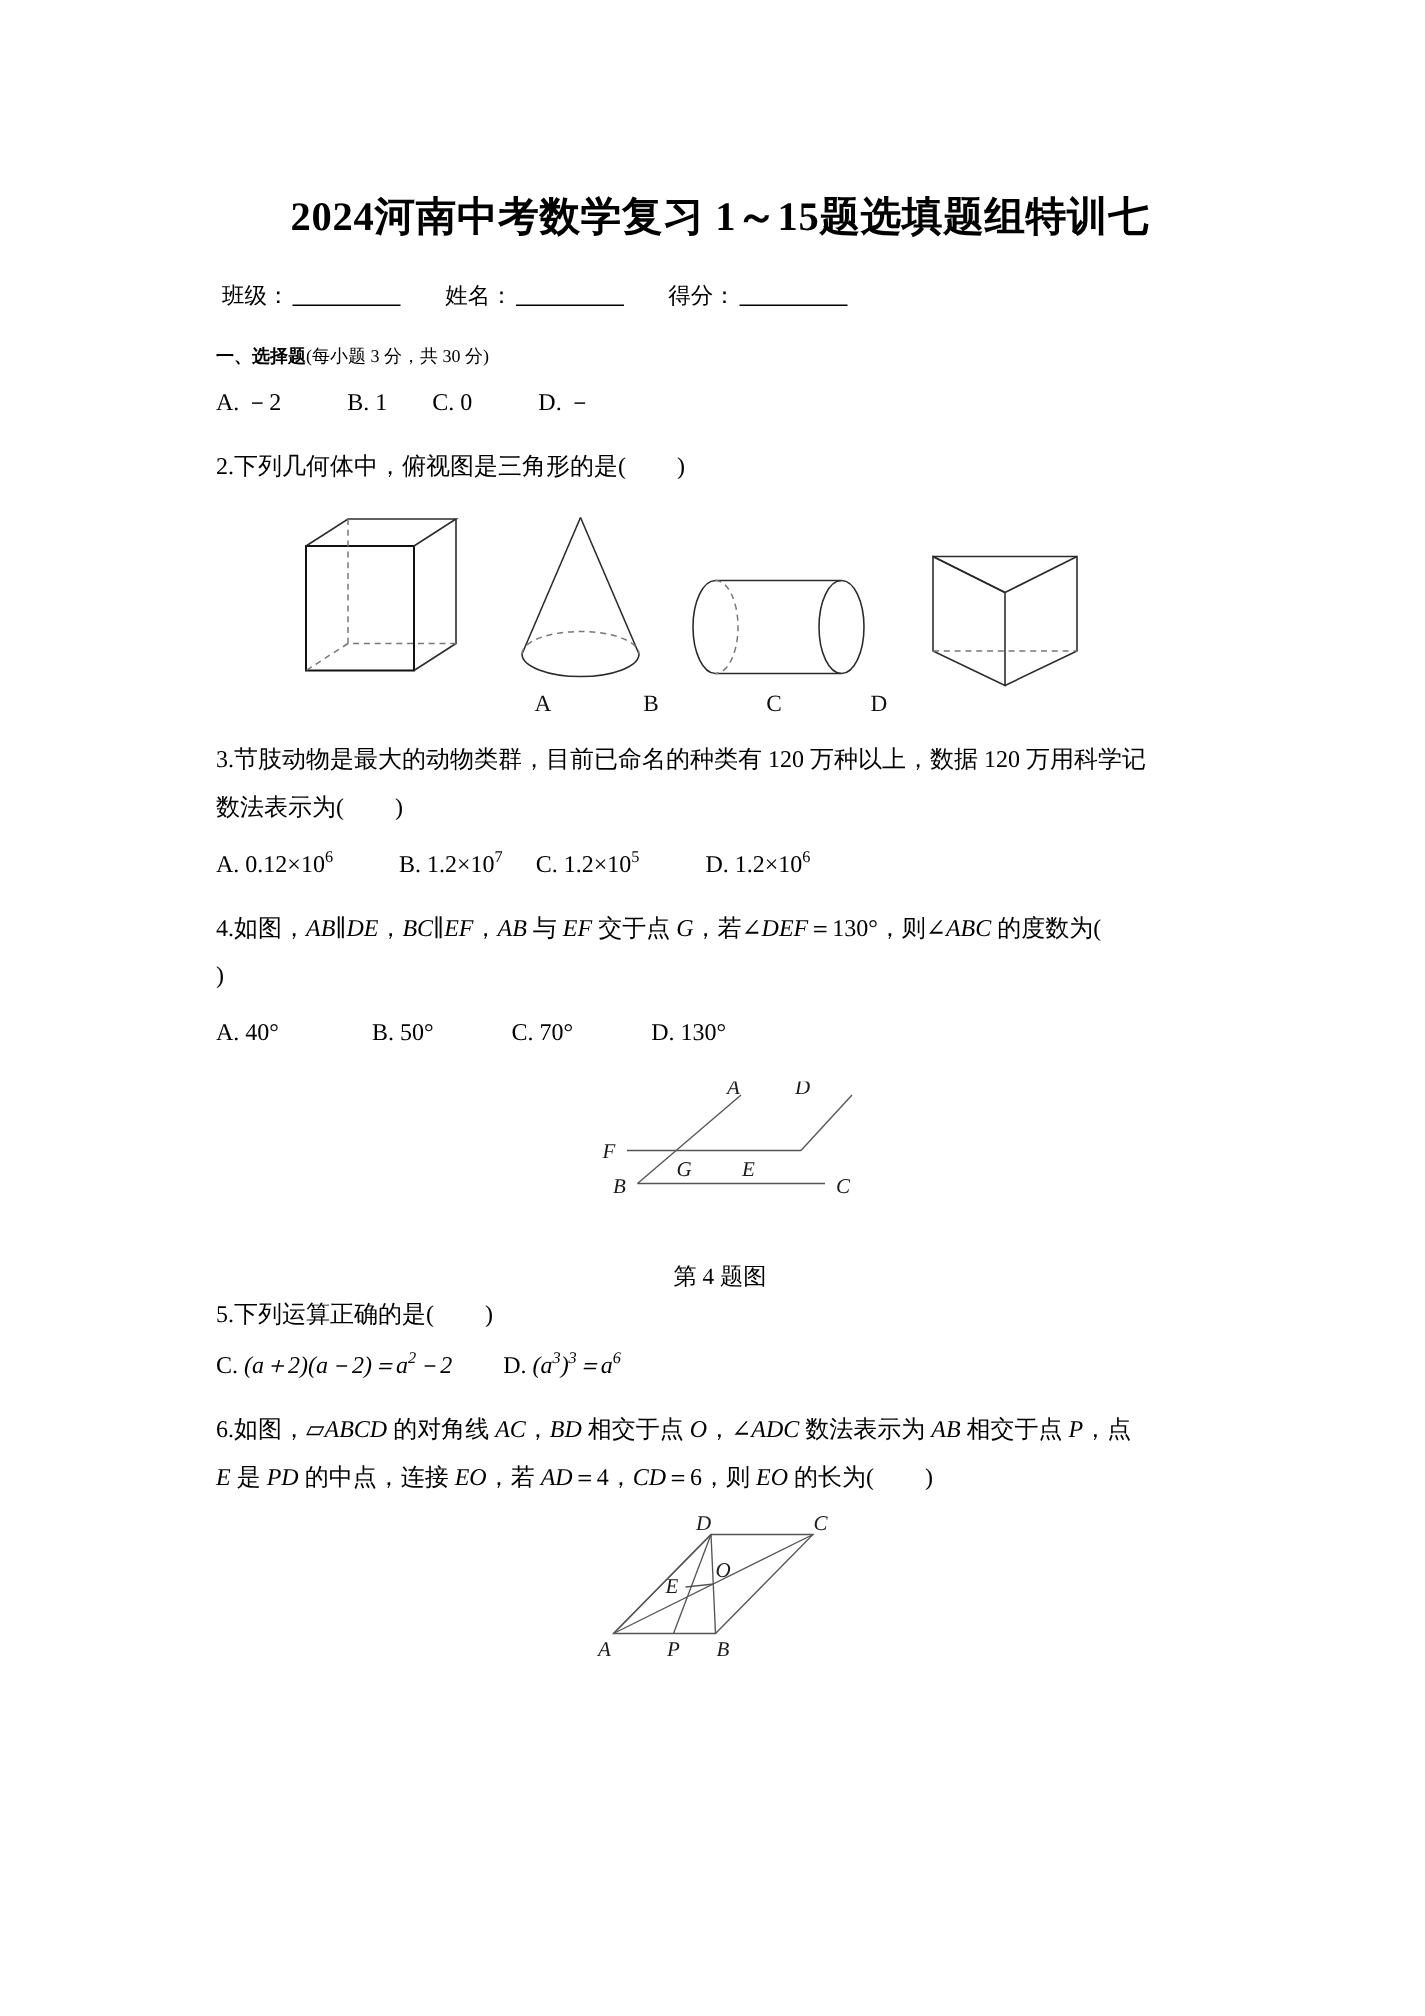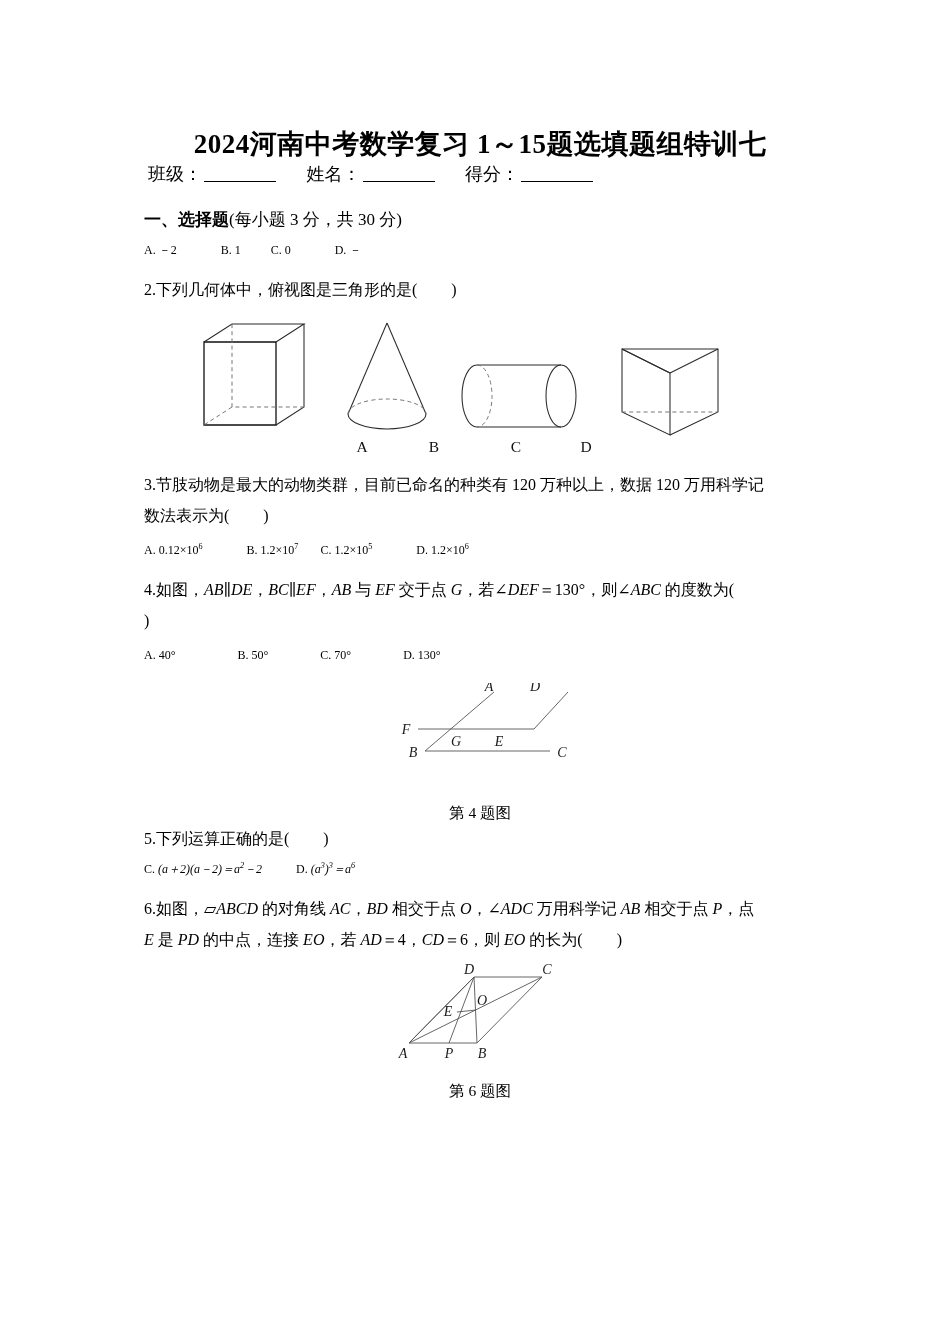--- a/index.html
+++ b/index.html
@@ -34,21 +34,22 @@
     font-size: 27px;
     font-weight: bold;
     letter-spacing: 0.5px;
     margin-top: 128px;
     line-height: 1.25;
     white-space: nowrap;
   }
 
   
   .id-line {
-    font-size: 18px;
+    margin-top: 26px;
+    font-size: 15px;
     padding-left: 4px;
     white-space: nowrap;
   }
   .id-field { margin-right: 26px; }
   .blank {
     display: inline-block;
     width: 72px;
     border-bottom: 1px solid #000;
     height: 0.85em;
     vertical-align: -2px;
@@ -58,35 +59,35 @@
   .meta-line {
     text-align: center;
     font-size: 15.5px;
     margin-top: 13px;
     letter-spacing: 0.3px;
   }
   .meta-gap { display: inline-block; width: 16px; }
 
   
   .section-head {
-    font-size: 17px;
+    font-size: 12px;
     margin-top: 22px;
   }
   .section-head b { font-weight: bold; }
 
   
   .q {
     font-size: 16px;
     line-height: 1.95;
     margin-top: 12px;
     text-align: justify;
   }
   .q-cont { text-indent: 0; }
   .opts {
-    font-size: 12px;
+    font-size: 16px;
     line-height: 1.9;
     margin-top: 8px;
     white-space: nowrap;
   }
   .opt { display: inline-block; }
   .it { font-style: italic; }
   sup { font-size: 0.68em; vertical-align: super; line-height: 0; }
   .paren-gap { display: inline-block; width: 34px; }
 
   
@@ -236,21 +237,21 @@
     </div>
 
     <div class="q" style="margin-top:28px;">
       <span>5.</span><span>下列运算正确的是(</span><span class="paren-gap"></span><span>)</span>
     </div>
     <div class="opts" style="margin-top:4px;">
       <span class="opt"><span>C.</span>&nbsp;<span class="it">(a＋2)(a－2)＝a<sup>2</sup>－2</span></span><span style="display:inline-block;width:34px;"></span><span class="opt"><span>D.</span>&nbsp;<span class="it">(a<sup>3</sup>)<sup>3</sup>＝a<sup>6</sup></span></span>
     </div>
 
     <div class="q">
-      <span>6.</span><span>如图，▱</span><span class="it">ABCD</span><span> 的对角线 </span><span class="it">AC</span><span>，</span><span class="it">BD</span><span> 相交于点 </span><span class="it">O</span><span>，∠</span><span class="it">ADC</span><span> 万用科学记 </span><span class="it">AB</span><span> 相交于点 </span><span class="it">P</span><span>，点</span>
+      <span>6.</span><span>如图，▱</span><span class="it">ABCD</span><span> 的对角线 </span><span class="it">AC</span><span>，</span><span class="it">BD</span><span> 相交于点 </span><span class="it">O</span><span>，∠</span><span class="it">ADC</span><span> 数法表示为 </span><span class="it">AB</span><span> 相交于点 </span><span class="it">P</span><span>，点</span>
     </div>
     <div class="q q-cont" style="margin-top:0;">
       <span class="it">E</span><span> 是 </span><span class="it">PD</span><span> 的中点，连接 </span><span class="it">EO</span><span>，若 </span><span class="it">AD</span><span>＝4，</span><span class="it">CD</span><span>＝6，则 </span><span class="it">EO</span><span> 的长为(</span><span class="paren-gap"></span><span>)</span>
     </div>
 
     <div class="figure-block" style="height:108px; margin-top:8px;">
       <svg width="672" height="108" viewBox="0 0 672 108">
 
         <path class="thin" d="M 265 80 L 333 80 L 398 14 L 330 14 Z"></path>
 
@@ -265,17 +266,16 @@
         <path class="thin" d="M 313 49 L 332 47"></path>
 
         <text class="lbl" x="325" y="11" text-anchor="middle">D</text>
         <text class="lbl" x="403" y="11" text-anchor="middle">C</text>
         <text class="lbl" x="304" y="53" text-anchor="middle">E</text>
         <text class="lbl" x="338" y="42" text-anchor="middle">O</text>
         <text class="lbl" x="259" y="95" text-anchor="middle">A</text>
         <text class="lbl" x="305" y="95" text-anchor="middle">P</text>
         <text class="lbl" x="338" y="95" text-anchor="middle">B</text>
       </svg>
-      <div class="fig-caption" style="margin-top:10px;">第 6 题图</div>
     </div>
 
   </div>
 </div>
 
 </body></html>

